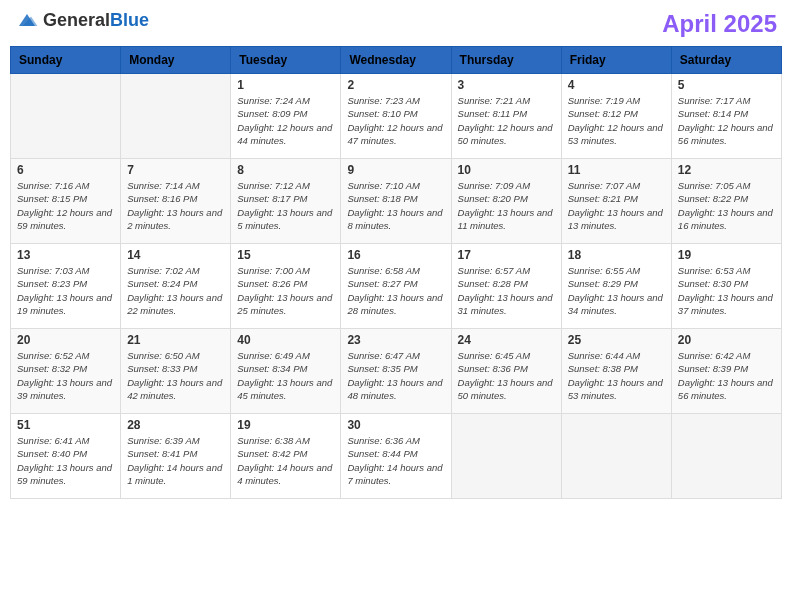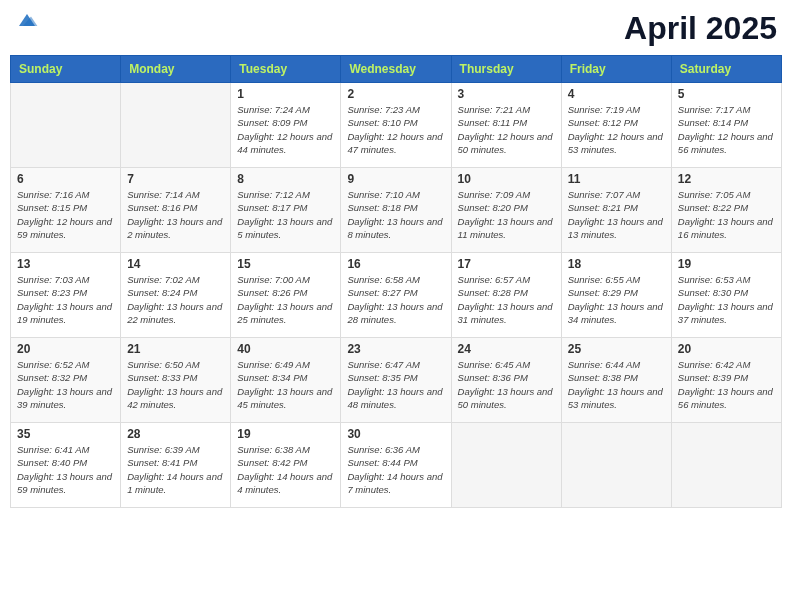--- a/index.html
+++ b/index.html
@@ -35,36 +35,36 @@
       line-height: 1;
     }
     .logo-icon {
       width: 24px;
       height: 20px;
     }
     .title-area {
       text-align: right;
     }
     .month-title {
-      font-size: 32px;
-      font-weight: bold;
-      color: #0f172a;
+      font-size: 24px;
+      font-weight: bold;
+      color: #8b5cf6;
     }
     .location {
       font-size: 14px;
       color: #555;
     }
     .calendar {
       width: 100%;
       border-collapse: collapse;
       border: 1px solid #ccc;
     }
     .calendar th {
       background-color: #2b6abf;
-      color: #bef264;
+      color: #000000;
       font-size: 12px;
       font-weight: bold;
       padding: 6px 8px;
       text-align: left;
       border: 1px solid #1a5aaf;
     }
     .calendar td {
       vertical-align: top;
       padding: 4px 6px;
       border: 1px solid #ddd;
@@ -98,20 +98,23 @@
   </style>
 </head>
 <body>
 
 <div class="header">
   <div class="logo">
     <svg class="logo-icon" viewBox="0 0 30 25" xmlns="http://www.w3.org/2000/svg">
       <polygon points="5,20 15,5 25,20" fill="#1a6bbf" opacity="0.85"></polygon>
       <polygon points="10,20 20,8 28,20" fill="#1a6bbf" opacity="0.5"></polygon>
     </svg>
+    <div>
+      <span class="logo-text-general">General</span><span class="logo-text-blue">Blue</span>
+    </div>
   </div>
   <div class="title-area">
     <div class="month-title">April 2025</div>
   </div>
 </div>
 
 <table class="calendar">
   <thead>
     <tr>
     <th>Sunday</th>
@@ -233,21 +236,21 @@
           <span class="day-number">25</span>
           <div class="day-info">Sunrise: 6:44 AM<br>Sunset: 8:38 PM<br>Daylight: 13 hours and 53 minutes.</div>
         </td>
         <td>
           <span class="day-number">20</span>
           <div class="day-info">Sunrise: 6:42 AM<br>Sunset: 8:39 PM<br>Daylight: 13 hours and 56 minutes.</div>
         </td>
       </tr>
       <tr>
         <td>
-          <span class="day-number">35</span>
+          <span class="day-number">51</span>
           <div class="day-info">Sunrise: 6:41 AM<br>Sunset: 8:40 PM<br>Daylight: 13 hours and 59 minutes.</div>
         </td>
         <td>
           <span class="day-number">28</span>
           <div class="day-info">Sunrise: 6:39 AM<br>Sunset: 8:41 PM<br>Daylight: 14 hours and 1 minute.</div>
         </td>
         <td>
           <span class="day-number">19</span>
           <div class="day-info">Sunrise: 6:38 AM<br>Sunset: 8:42 PM<br>Daylight: 14 hours and 4 minutes.</div>
         </td>

